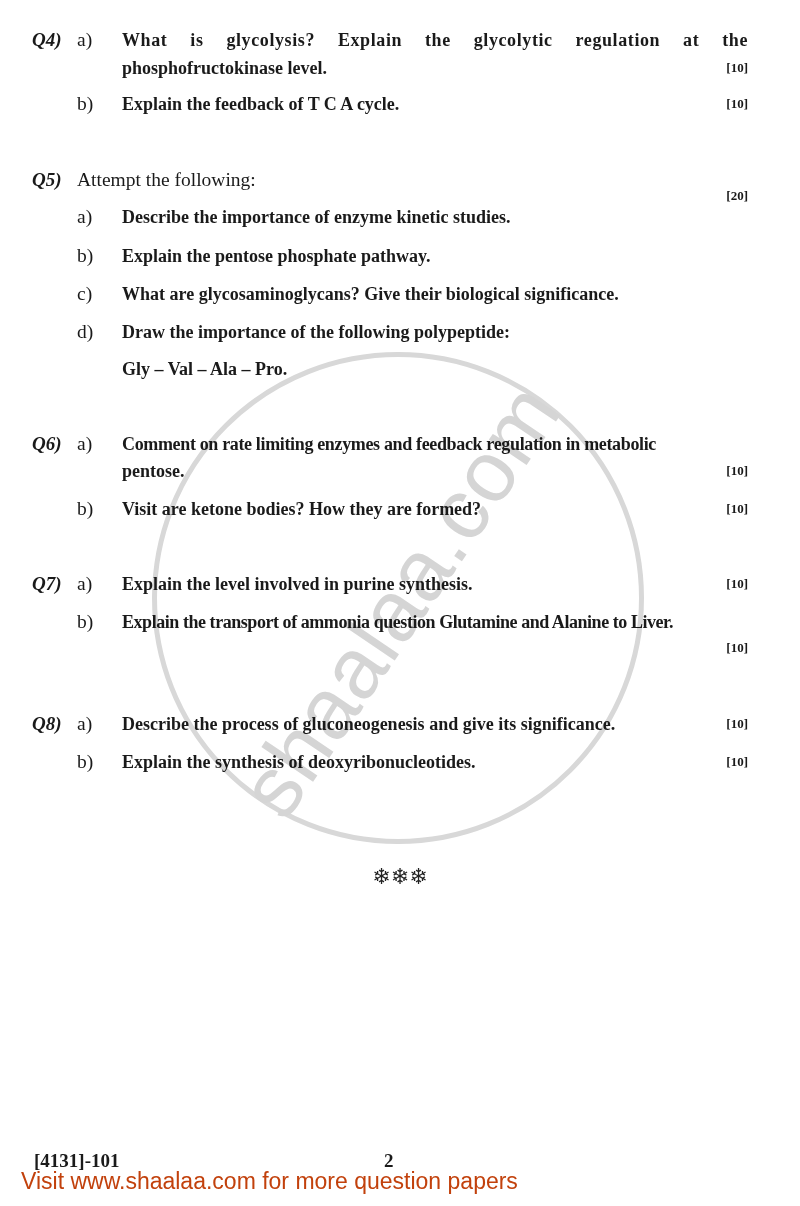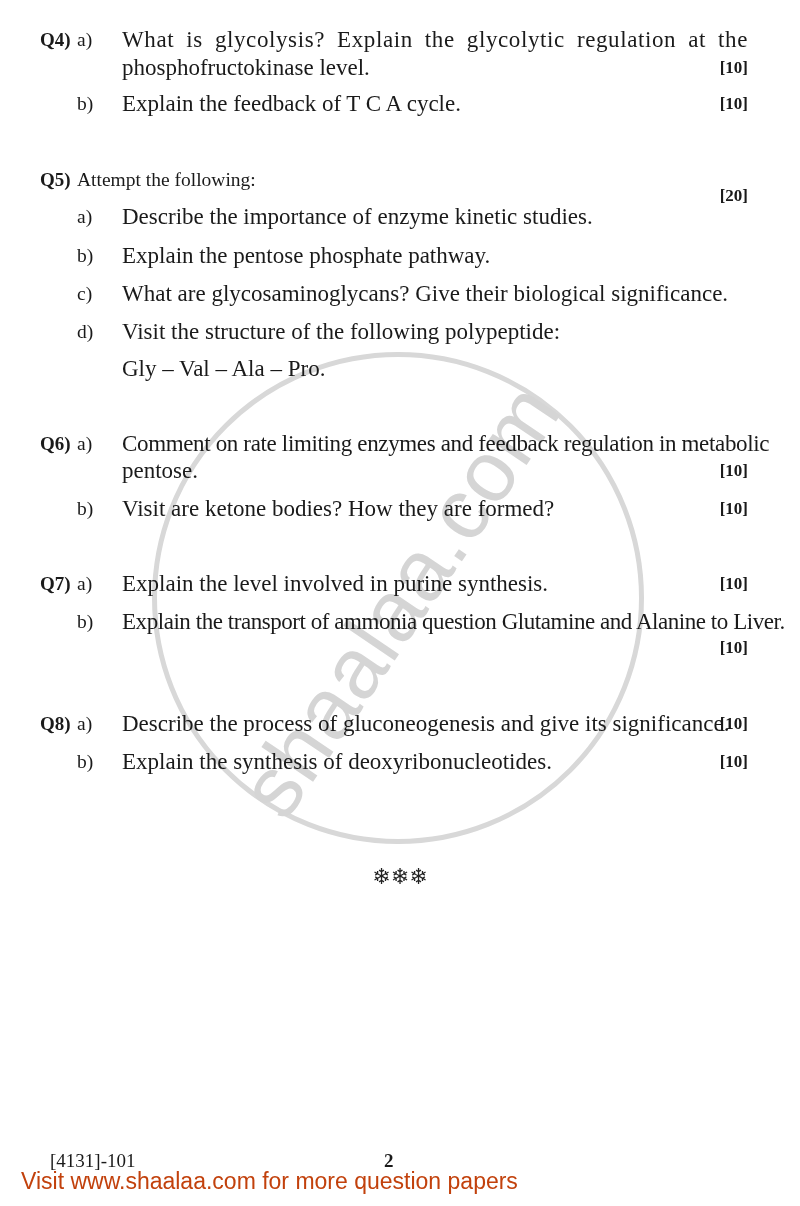--- a/index.html
+++ b/index.html
@@ -1,33 +1,33 @@
 <!DOCTYPE html>
 <html><head>
 <meta charset="utf-8">
 <style>
   html, body { margin: 0; padding: 0; background: #ffffff; }
   body { width: 800px; height: 1206px; position: relative; overflow: hidden;
          font-family: "Liberation Serif", "DejaVu Serif", serif; color: #1a1a1a; }
   .page { position: absolute; left: 0; top: 0; width: 800px; height: 1206px; }
   .line { position: absolute; font-size: 19.5px; line-height: 24px; white-space: nowrap; }
-  .qnum { position: absolute; left: 40px; font-weight: bold; font-size: 19px; }
+  .qnum { position: absolute; left: 32px; font-style: italic; font-weight: bold; font-size: 19px; }
   .sub { position: absolute; left: 77px; font-size: 19.5px; }
-  .text { position: absolute; left: 122px; font-size: 23px; }
-  .marks { position: absolute; right: 52px; font-weight: bold; font-size: 17px; }
+  .text { position: absolute; left: 122px; font-size: 18px; font-weight: bold; }
+  .marks { position: absolute; right: 52px; font-weight: bold; font-size: 13px; }
   .justify { width: 626px; text-align: justify; text-align-last: justify; letter-spacing: 0.6px; word-spacing: 3px; }
 
   .watermark-circle { position: absolute; left: 152px; top: 352px; width: 492px; height: 492px;
     border: 5px solid #d8d8d8; border-radius: 50%; box-sizing: border-box; }
   .watermark-text { position: absolute; left: 400px; top: 600px; transform: translate(-50%, -50%) rotate(-56deg);
     font-family: "Liberation Sans", "DejaVu Sans", sans-serif; font-size: 86px; color: #d5d5d5; white-space: nowrap; letter-spacing: 1px; }
 
   .stars { position: absolute; left: 0; width: 800px; top: 864px; text-align: center; font-size: 22px; letter-spacing: 0px; color: #222; font-family: "DejaVu Sans", sans-serif; }
 
-  .footer-code { position: absolute; left: 50px; top: 1150px; font-weight: normal; font-size: 19px; }
+  .footer-code { position: absolute; left: 34px; top: 1150px; font-weight: bold; font-size: 19px; }
   .footer-page { position: absolute; left: 384px; top: 1150px; font-weight: bold; font-size: 19px; }
   .footer-visit { position: absolute; left: 21px; top: 1168px; font-family: "Liberation Sans", "DejaVu Sans", sans-serif; font-size: 23px; color: #c2410c; }
 </style>
 </head>
 <body>
 
 <div class="page">
 
   <div class="watermark-circle"></div>
   <div class="watermark-text">shaalaa.com</div>
@@ -52,21 +52,21 @@
     <span class="line sub" style="top:205px">a)</span>
     <span class="line text" style="top:205px">Describe the importance of enzyme kinetic studies.</span>
 
     <span class="line sub" style="top:244px">b)</span>
     <span class="line text" style="top:244px">Explain the pentose phosphate pathway.</span>
 
     <span class="line sub" style="top:282px">c)</span>
     <span class="line text" style="top:282px">What are glycosaminoglycans? Give their biological significance.</span>
 
     <span class="line sub" style="top:320px">d)</span>
-    <span class="line text" style="top:320px">Visit the structure of the following polypeptide:</span>
+    <span class="line text" style="top:320px">Draw the importance of the following polypeptide:</span>
     <span class="line text" style="top:357px">Gly – Val – Ala – Pro.</span>
   </div>
 
   <div>
     <span class="line qnum" style="top:432px">Q6)</span>
     <span class="line sub" style="top:432px">a)</span>
     <span class="line text" style="top:432px; letter-spacing:-0.35px;">Comment on rate limiting enzymes and feedback regulation in metabolic</span>
     <span class="line text" style="top:459px">pentose.</span>
     <span class="line marks" style="top:459px">[10]</span>
 

